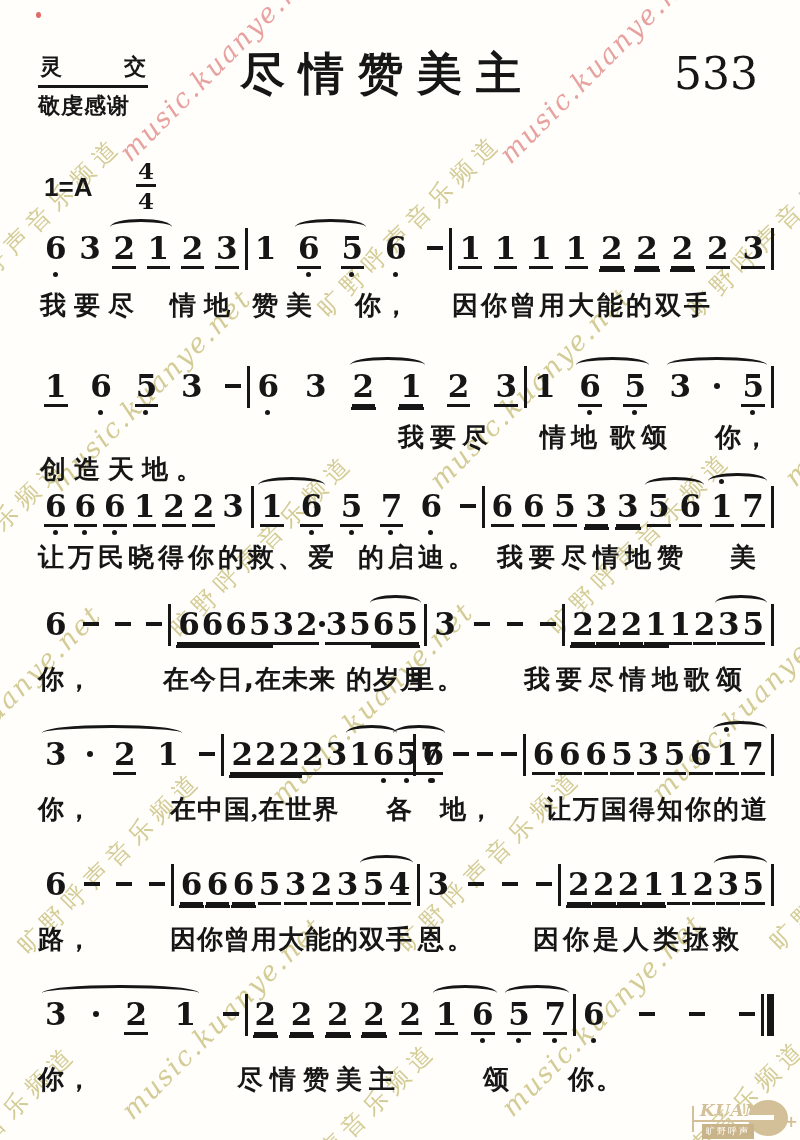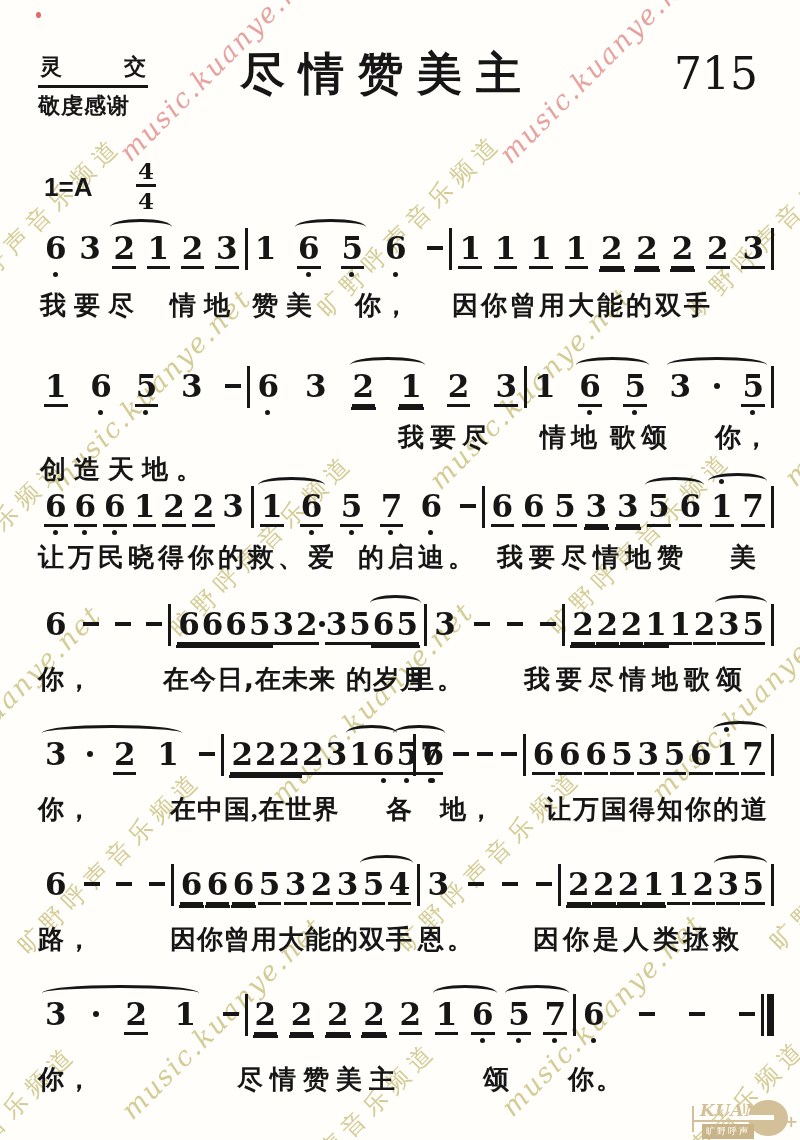--- a/index.html
+++ b/index.html
@@ -62,21 +62,21 @@
 <body>
 
 <div class="catbox">
   <div class="catline">
     <span>灵</span>
     <span>交</span>
   </div>
   <div class="catsub">敬虔感谢</div>
 </div>
 <div class="title">尽情赞美主</div>
-<div class="hymnno">715</div>
+<div class="hymnno">533</div>
 <div class="keysig">1=A</div>
 <div class="meter">
   <div>4</div>
   <div class="mbar"></div>
   <div>4</div>
 </div>
 
 <div class="artifact-dot"></div>
 
 <div id="wmlayer">

